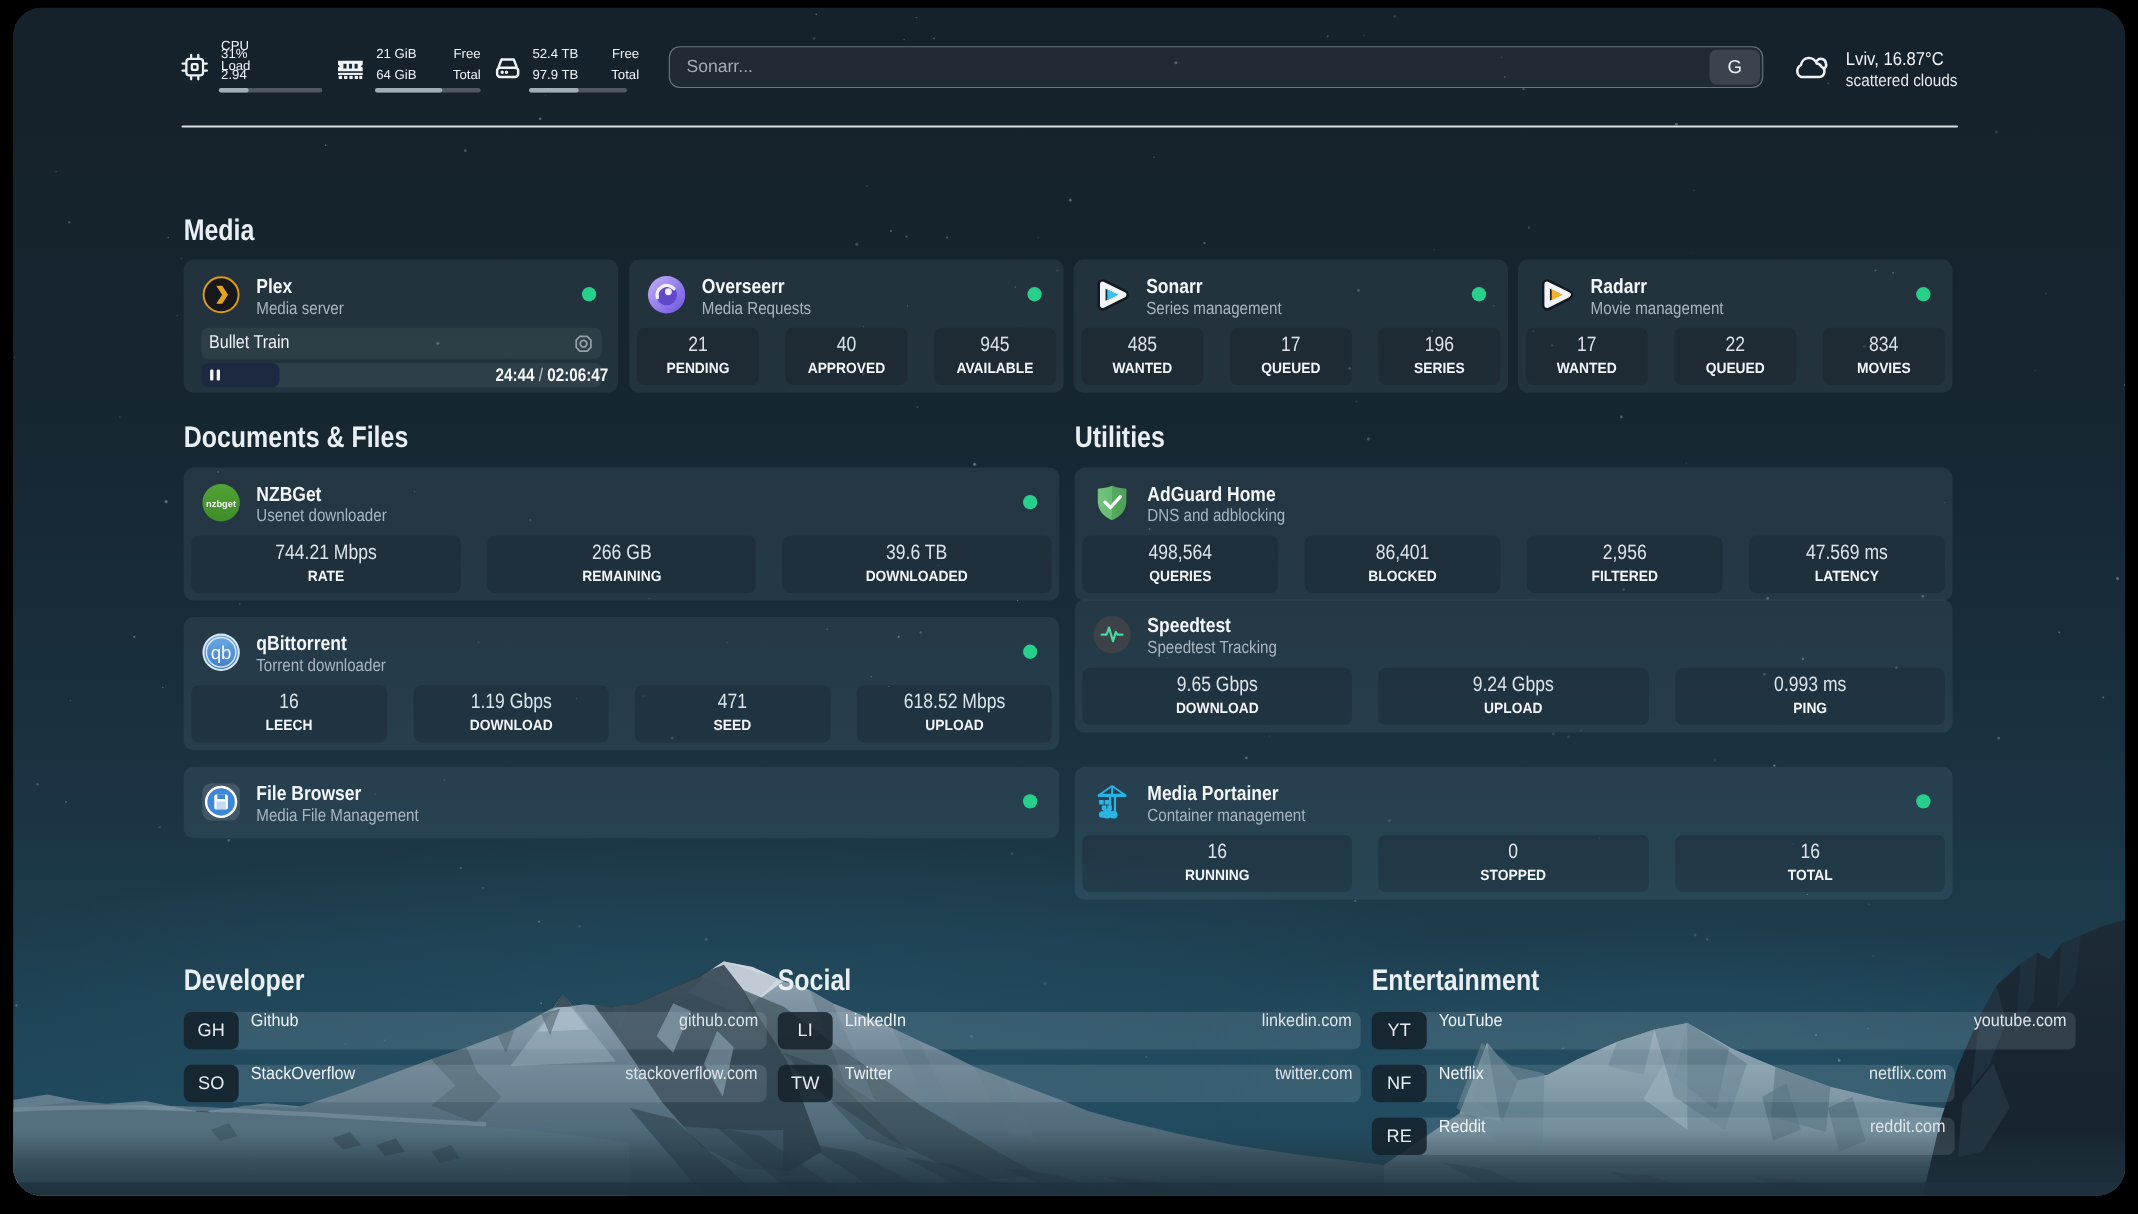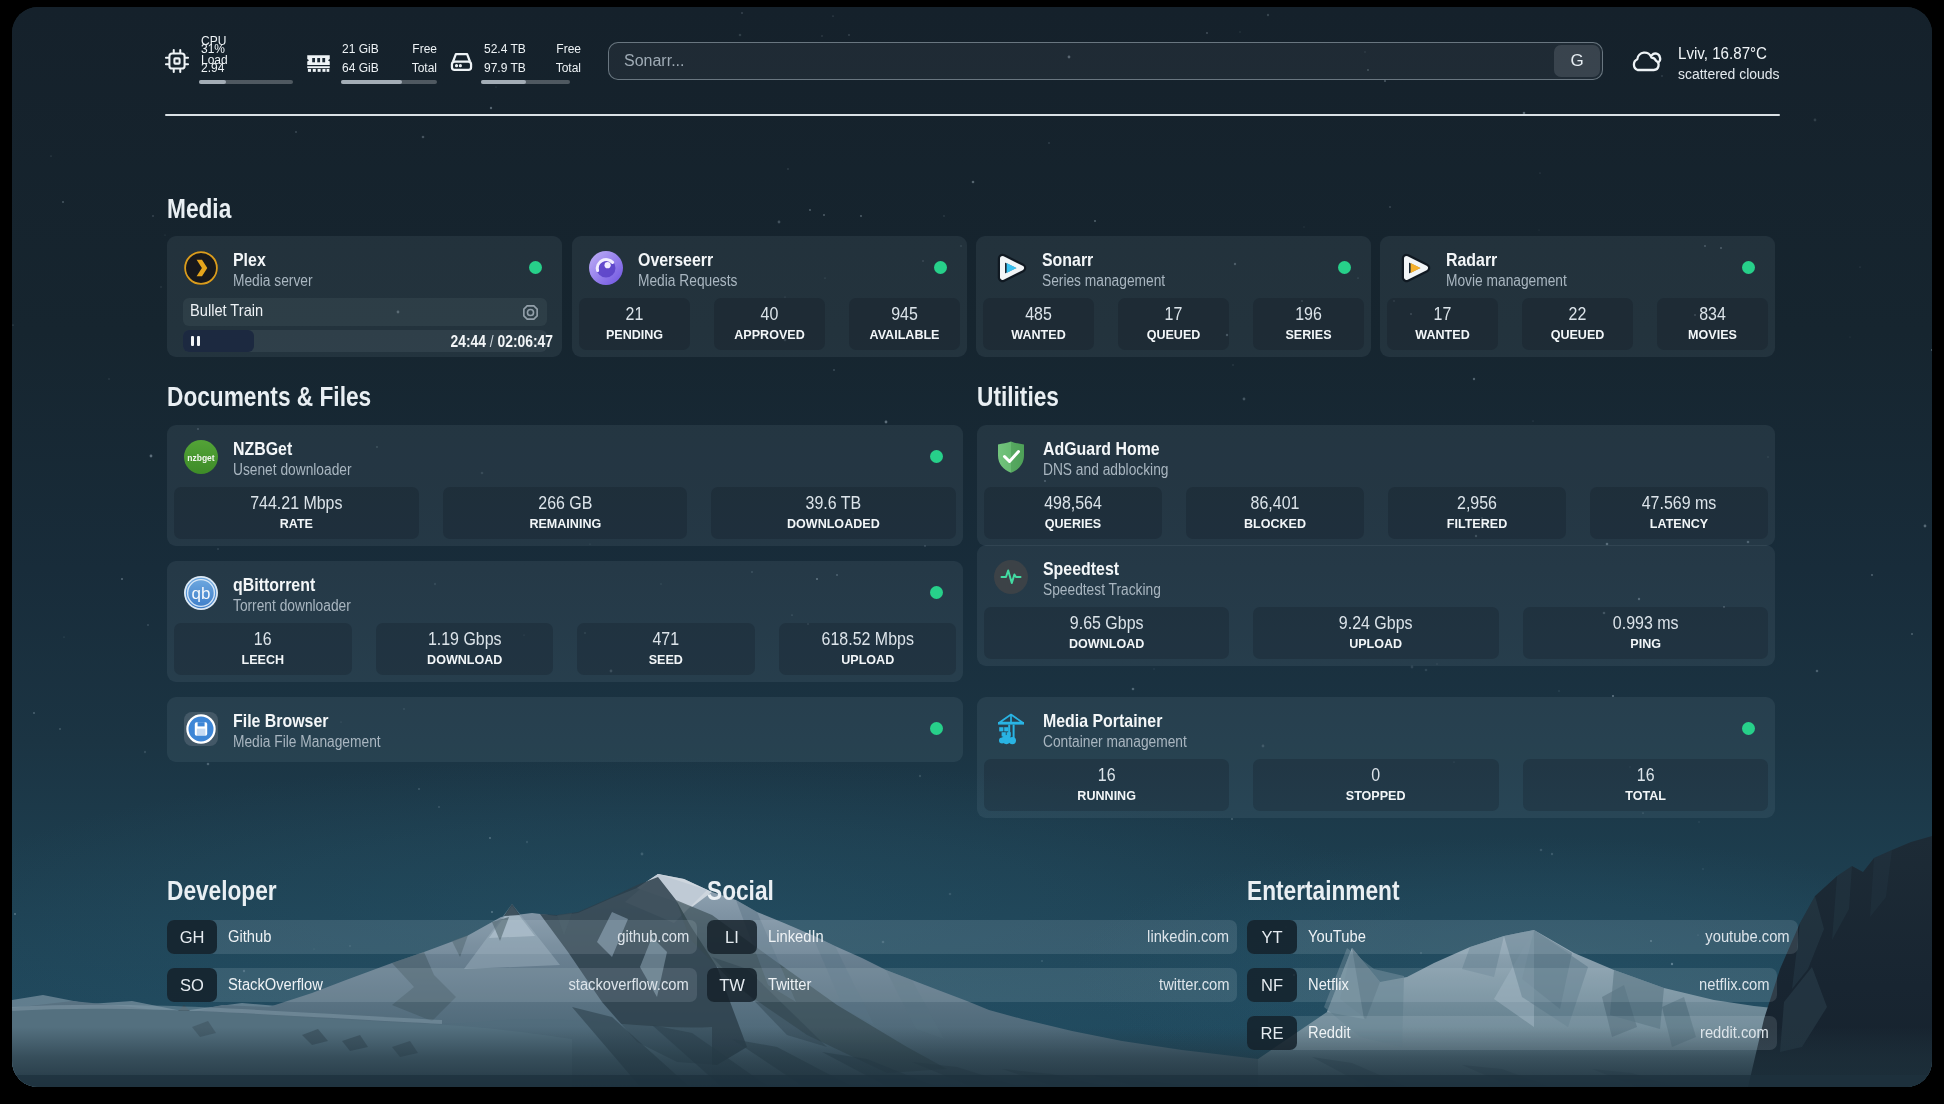--- a/index.html
+++ b/index.html
@@ -12,21 +12,21 @@
 .card{position:absolute;background:rgba(196,222,238,0.075);border-radius:9px}
 .cicon{position:absolute;left:16px;top:14px;width:36px;height:36px}
 .ctitle{position:absolute;left:66px;top:13px;font-size:18.5px;font-weight:700;color:#f3f6f8;white-space:nowrap;transform:scaleX(0.86);transform-origin:0 50%}
 .csub{position:absolute;left:66px;top:36px;font-size:16px;color:#a9b6c0;white-space:nowrap;transform:scaleX(0.86);transform-origin:0 50%}
 .dot{position:absolute;right:20px;top:25px;width:13px;height:13px;border-radius:50%;background:#27d08a}
 .stats{position:absolute;left:7px;right:7px;bottom:7px;height:52px;display:flex;gap:24px}
 .stat{flex:1;background:rgba(9,17,23,0.2);border-radius:7px;text-align:center;padding-top:4px}
 .stat .n{font-size:19px;color:#dce4ea;line-height:24px;transform:scaleX(0.84);transform-origin:50% 50%}
 .stat .l{font-size:13.5px;font-weight:700;color:#f2f6f8;line-height:18px;transform:scaleX(0.93);transform-origin:50% 50%}
 .bmh{position:absolute;font-size:27px;font-weight:700;color:#e9eff3;transform:scaleX(0.84);transform-origin:0 50%;white-space:nowrap}
-.bmrow{position:absolute;height:34px;background:rgba(213,231,242,0.13);border-radius:7px;display:flex;align-items:center}
+.bmrow{position:absolute;height:34px;background:rgba(213,231,242,0.13);border-radius:7px;display:flex;}
 .bmabbr{width:50px;height:34px;background:rgba(13,24,33,0.78);border-radius:7px;color:#e6ecf1;font-size:16.5px;display:flex;align-items:center;justify-content:center;flex:none}
 .bmname{margin-left:11px;font-size:16px;color:#eef2f5;transform:scaleX(0.92);transform-origin:0 50%}
 .bmurl{margin-left:auto;margin-right:8px;font-size:16px;color:#dde4ea;transform:scaleX(0.92);transform-origin:100% 50%}
 </style></head>
 <body>
 <div id="page">
 <svg id="bg" width="1920" height="1080" viewBox="0 0 1920 1080" preserveAspectRatio="none">
 <defs>
 <linearGradient id="sky" x1="0" y1="0" x2="0" y2="1">
  <stop offset="0" stop-color="#15212b"></stop>
@@ -629,21 +629,21 @@
     <div class="bmrow" style="left:695px;top:913px;width:530px">
       <div class="bmabbr">LI</div>
       <div class="bmname">LinkedIn</div>
       <div class="bmurl">linkedin.com</div>
     </div>
     <div class="bmrow" style="left:695px;top:961px;width:530px">
       <div class="bmabbr">TW</div>
       <div class="bmname">Twitter</div>
       <div class="bmurl">twitter.com</div>
     </div>
-    <div class="bmrow" style="left:1235px;top:913px;width:551px">
+    <div class="bmrow" style="left:1235px;top:913px;width:640px">
       <div class="bmabbr">YT</div>
       <div class="bmname">YouTube</div>
       <div class="bmurl">youtube.com</div>
     </div>
     <div class="bmrow" style="left:1235px;top:961px;width:530px">
       <div class="bmabbr">NF</div>
       <div class="bmname">Netflix</div>
       <div class="bmurl">netflix.com</div>
     </div>
     <div class="bmrow" style="left:1235px;top:1009px;width:530px">

